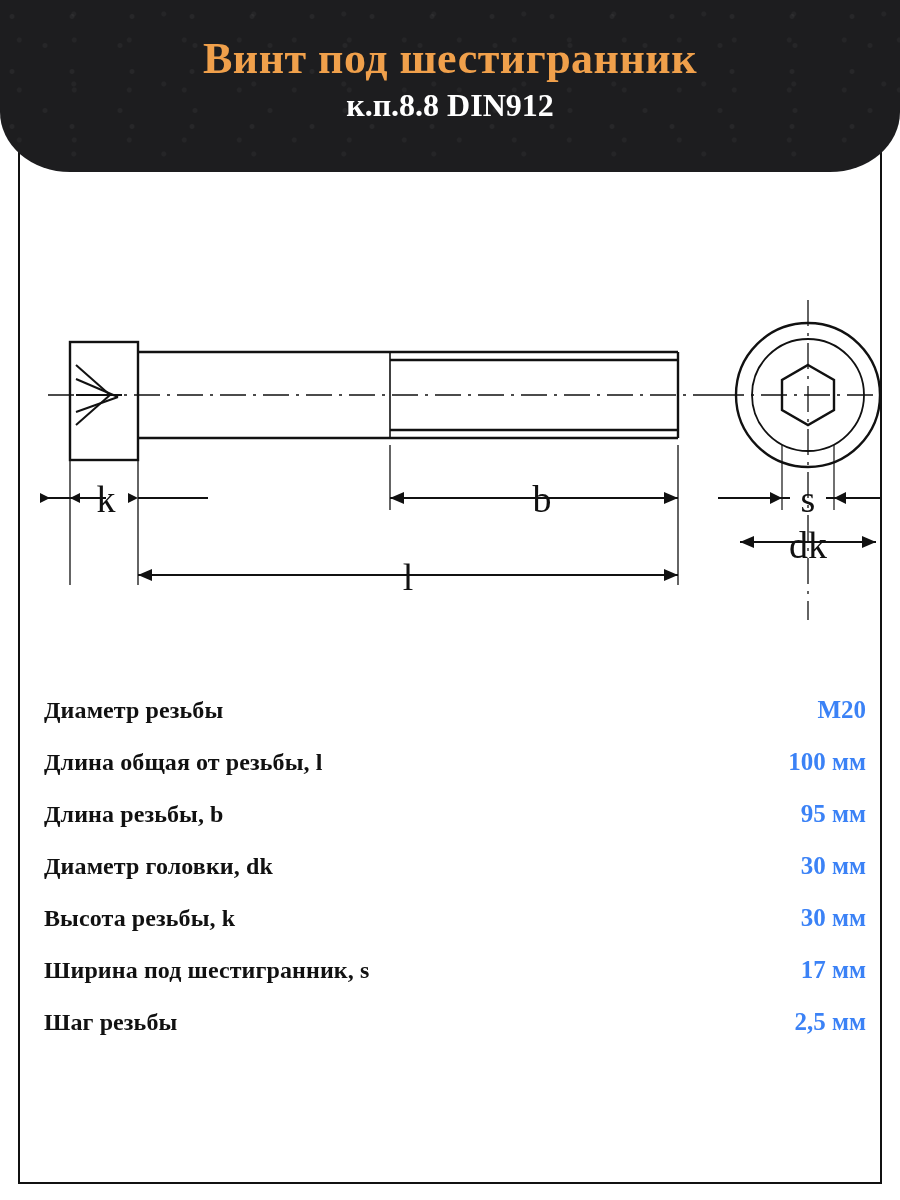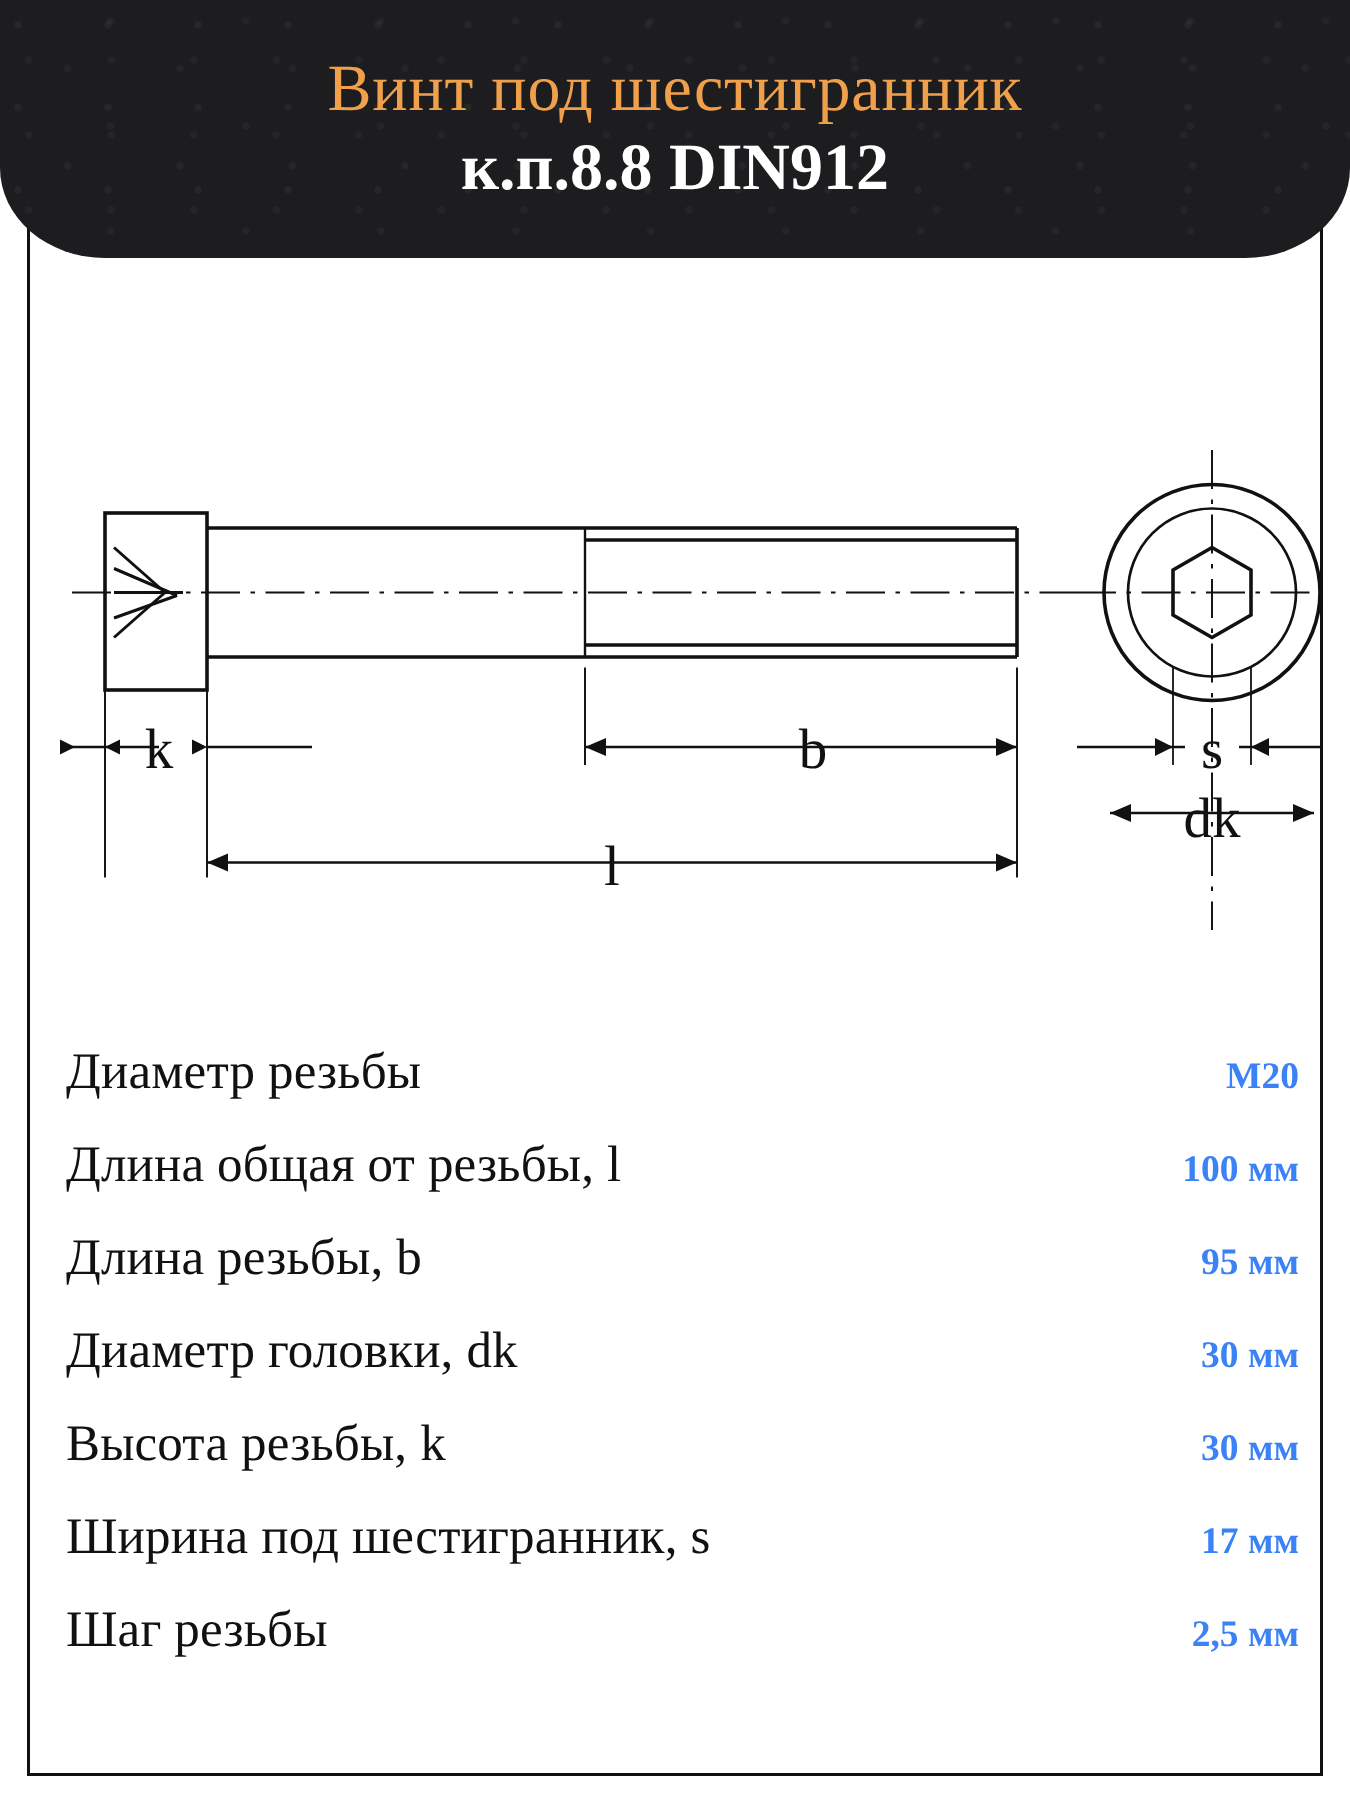--- a/index.html
+++ b/index.html
@@ -60,28 +60,28 @@
   }
   .header-inner {
     position: relative;
     z-index: 2;
     text-align: center;
     padding-top: 36px;
   }
   .title-main {
     color: #f0a04b;
     font-size: 44px;
-    font-weight: normal;
+    font-weight: bold;
     line-height: 1.05;
     letter-spacing: 0.5px;
     margin: 0;
   }
   .title-sub {
     color: #ffffff;
-    font-size: 44px;
+    font-size: 32px;
     font-weight: bold;
     line-height: 1.1;
     margin: 6px 0 0 0;
   }
 
   
   .banner-notch-l,
   .banner-notch-r {
     position: absolute;
     top: 0;
@@ -109,22 +109,22 @@
     top: 696px;
     width: 822px;
   }
   .spec-row {
     display: flex;
     justify-content: space-between;
     align-items: baseline;
     padding: 0 0 24px 0;
   }
   .spec-label {
-    font-size: 34px;
-    font-weight: normal;
+    font-size: 24px;
+    font-weight: bold;
     color: #111111;
     letter-spacing: 0.1px;
   }
   .spec-value {
     font-size: 25px;
     font-weight: bold;
     color: #3b82f6;
     white-space: nowrap;
   }
 </style>

